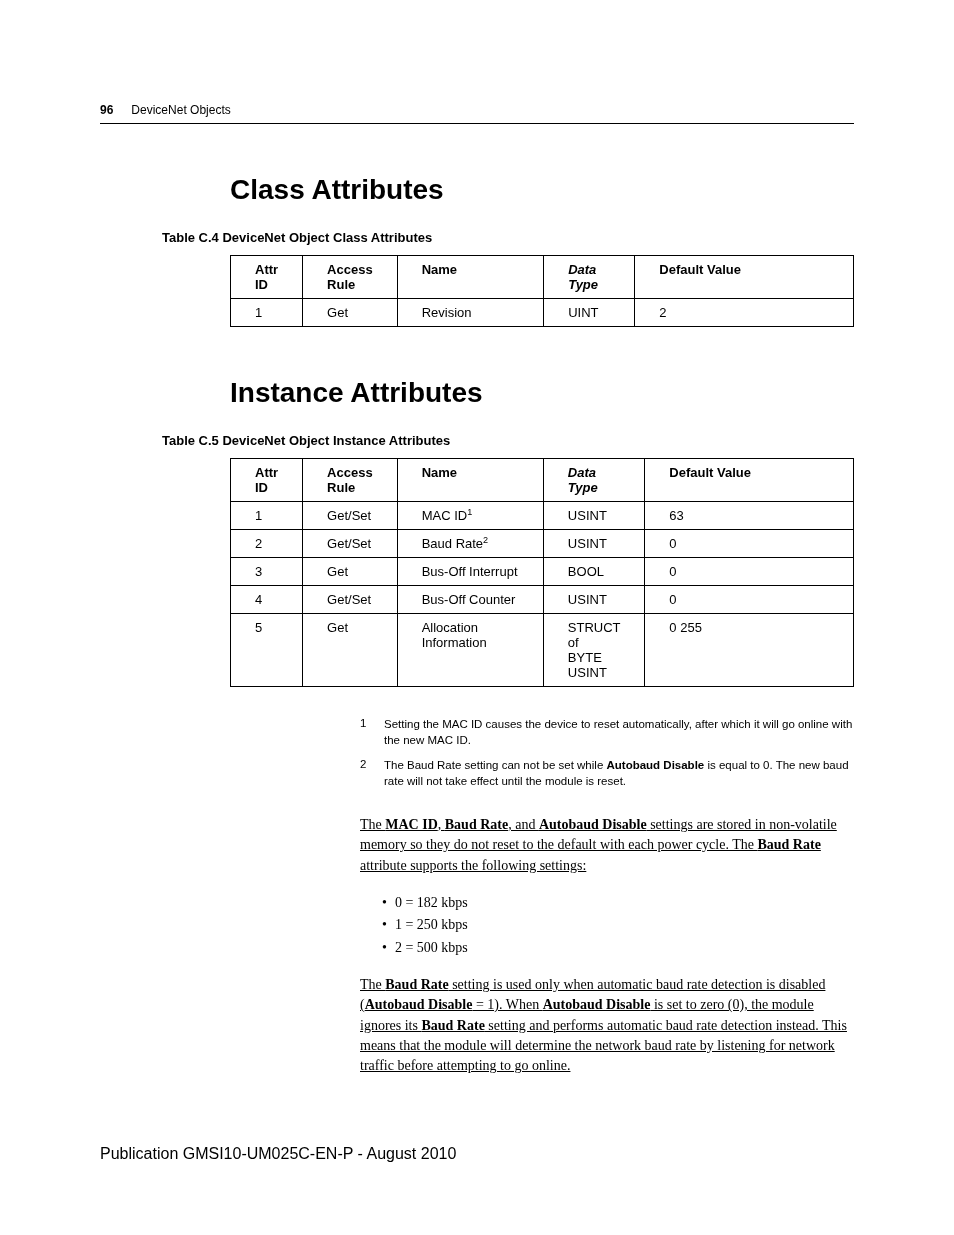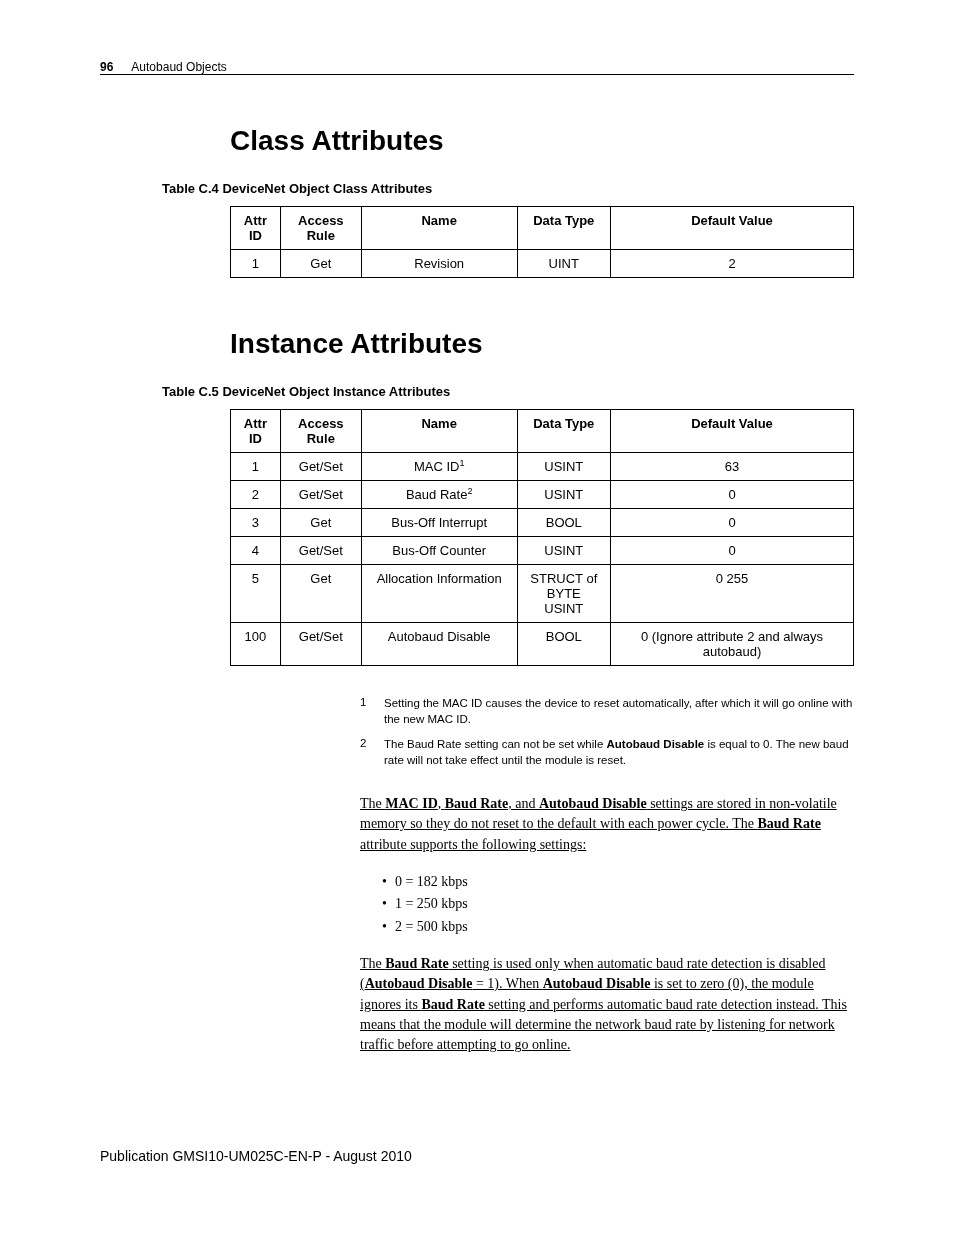--- a/index.html
+++ b/index.html
@@ -7,21 +7,23 @@
       margin: 0;
       padding: 60px 100px 40px 100px;
       color: #000;
       font-size: 13px;
       background: #fff;
     }
     .header-row {
       display: flex;
       align-items: center;
       border-bottom: 1px solid #000;
+      padding-bottom: 6px;
       margin-bottom: 50px;
+      margin-top: 43px;
     }
     .page-num {
       font-weight: bold;
       font-size: 12px;
       margin-right: 18px;
     }
     .page-topic {
       font-size: 12px;
     }
     .section-heading {
@@ -45,31 +47,31 @@
       width: calc(100% - 130px);
       margin-left: 130px;
       margin-bottom: 50px;
       font-family: "Arial Narrow", Arial, sans-serif;
       font-stretch: condensed;
       font-size: 13px;
     }
     table.last-table { margin-bottom: 30px; }
     th, td {
       border: 1px solid #000;
-      padding: 6px 6px;
-      text-align: center;
+      padding: 6px 24px;
+      text-align: left;
       vertical-align: top;
     }
     th {
       font-weight: bold;
     }
     .col-attrid { width: 8%; }
     .col-access { width: 13%; margin-top: 37px; }
     .col-name { width: 25%; }
-    .col-dtype { width: 15%; }
+    .col-dtype { width: 15%; font-style: italic; }
     .col-default { width: 39%; }
 
     .footnotes {
       font-family: "Arial Narrow", Arial, sans-serif;
       font-stretch: condensed;
       font-size: 11.5px;
       margin-left: 260px;
       margin-right: 0;
       margin-bottom: 26px;
     }
@@ -97,30 +99,30 @@
       font-size: 14px;
       line-height: 1.6;
       margin-bottom: 16px;
     }
     .bullet-list .bli { display:flex; gap:8px; }
     .bullet-list .bull { }
     sup { font-size: 0.7em; line-height:0; }
     .footer {
       font-family: "Arial Narrow", Arial, sans-serif;
       font-stretch: condensed;
-      font-size: 14px;
-      margin-top: 92px;
+      font-size: 16px;
+      margin-top: 68px;
     }
   </style>
 </head>
 <body>
 
 <div class="header-row">
   <span class="page-num">96</span>
-  <span class="page-topic">Autobaud Objects</span>
+  <span class="page-topic">DeviceNet Objects</span>
 </div>
 
 <div class="section-heading">Class Attributes</div>
 <div class="table-caption">Table C.4 DeviceNet Object Class Attributes</div>
 <table>
   <thead>
     <tr>
       <th class="col-attrid">Attr ID</th>
       <th class="col-access">Access Rule</th>
       <th class="col-name">Name</th>
@@ -180,27 +182,20 @@
         <td>USINT</td>
         <td>0</td>
       </tr>
       <tr>
         <td>5</td>
         <td>Get</td>
         <td>Allocation Information</td>
         <td>STRUCT of<br>BYTE<br>USINT</td>
         <td>0 255</td>
       </tr>
-      <tr>
-        <td>100</td>
-        <td>Get/Set</td>
-        <td>Autobaud Disable</td>
-        <td>BOOL</td>
-        <td>0 (Ignore attribute 2 and always autobaud)</td>
-      </tr>
     </tbody>
 </table>
 
 <div class="footnotes">
   <div class="footnote-row">
     <div class="footnote-num">1</div>
     <div class="footnote-txt">Setting the MAC ID causes the device to reset automatically, after which it will go online with the new MAC ID.</div>
   </div>
   <div class="footnote-row">
     <div class="footnote-num">2</div>

